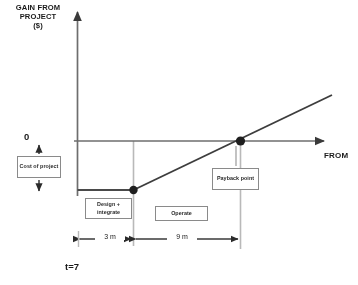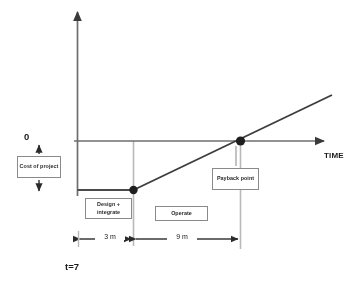--- a/index.html
+++ b/index.html
@@ -163,22 +163,25 @@
 
     <line x1="236" y1="166" x2="236" y2="146" stroke="#9a9a9a" stroke-width="1.2"></line>
 
     <line x1="80" y1="239" x2="131" y2="239" stroke="#3a3a3a" stroke-width="1.4" marker-start="url(#arrow-small)" marker-end="url(#arrow-small)"></line>
 
     <line x1="136" y1="239" x2="238" y2="239" stroke="#3a3a3a" stroke-width="1.4" marker-start="url(#arrow-small)" marker-end="url(#arrow-small)"></line>
 
     <line x1="78.5" y1="231" x2="78.5" y2="247" stroke="#b9b9b9" stroke-width="1.4"></line>
   </svg>
 
-
-  <div class="lbl" id="x-axis-title">TIME</div>
+  <div class="lbl" id="y-axis-title">GAIN FROM
+PROJECT
+($)</div>
+
+  <div class="lbl" id="x-axis-title">FROM</div>
 
   <div class="lbl" id="zero-label">0</div>
 
   <div class="lbl" id="t-zero-label">t=7</div>
 
   <div class="callout" id="callout-cost">Cost of
 project</div>
 
   <div class="callout" id="callout-design">Design +
 integrate</div>

